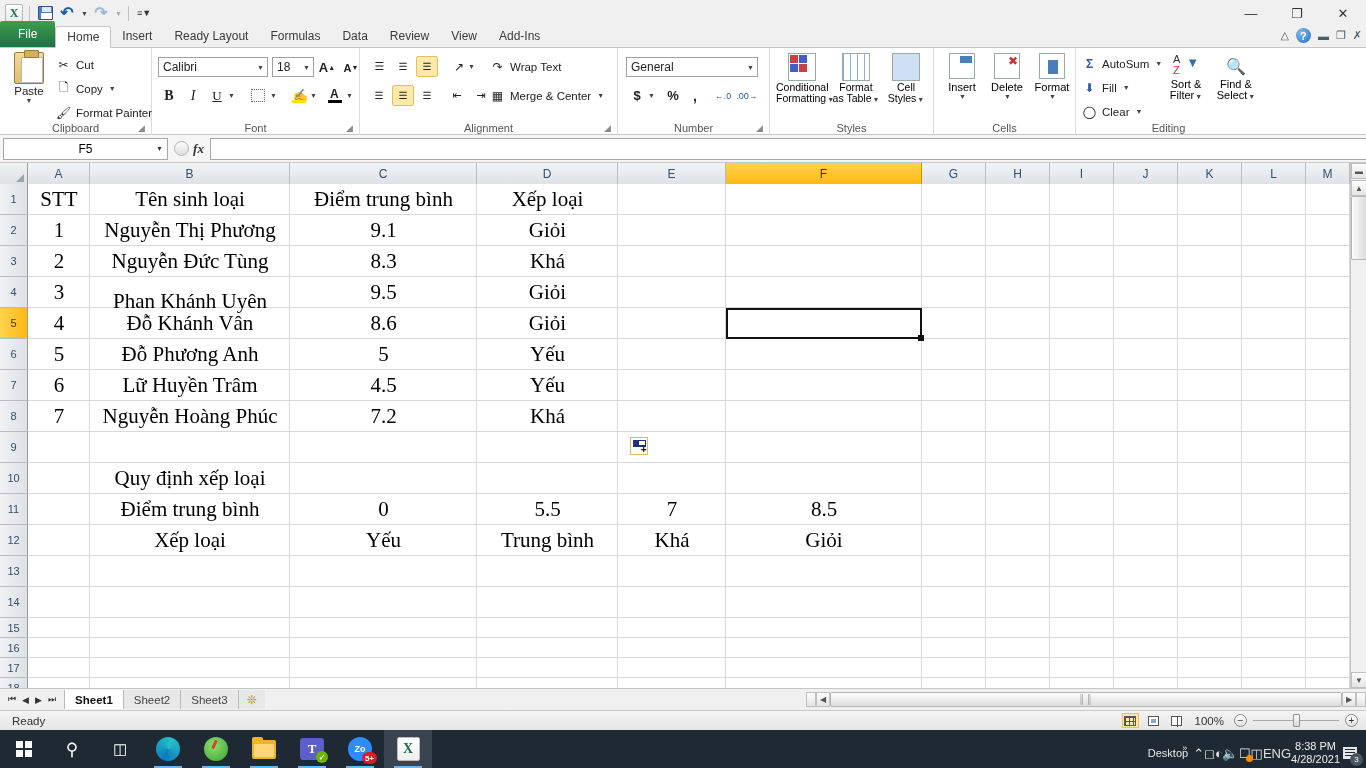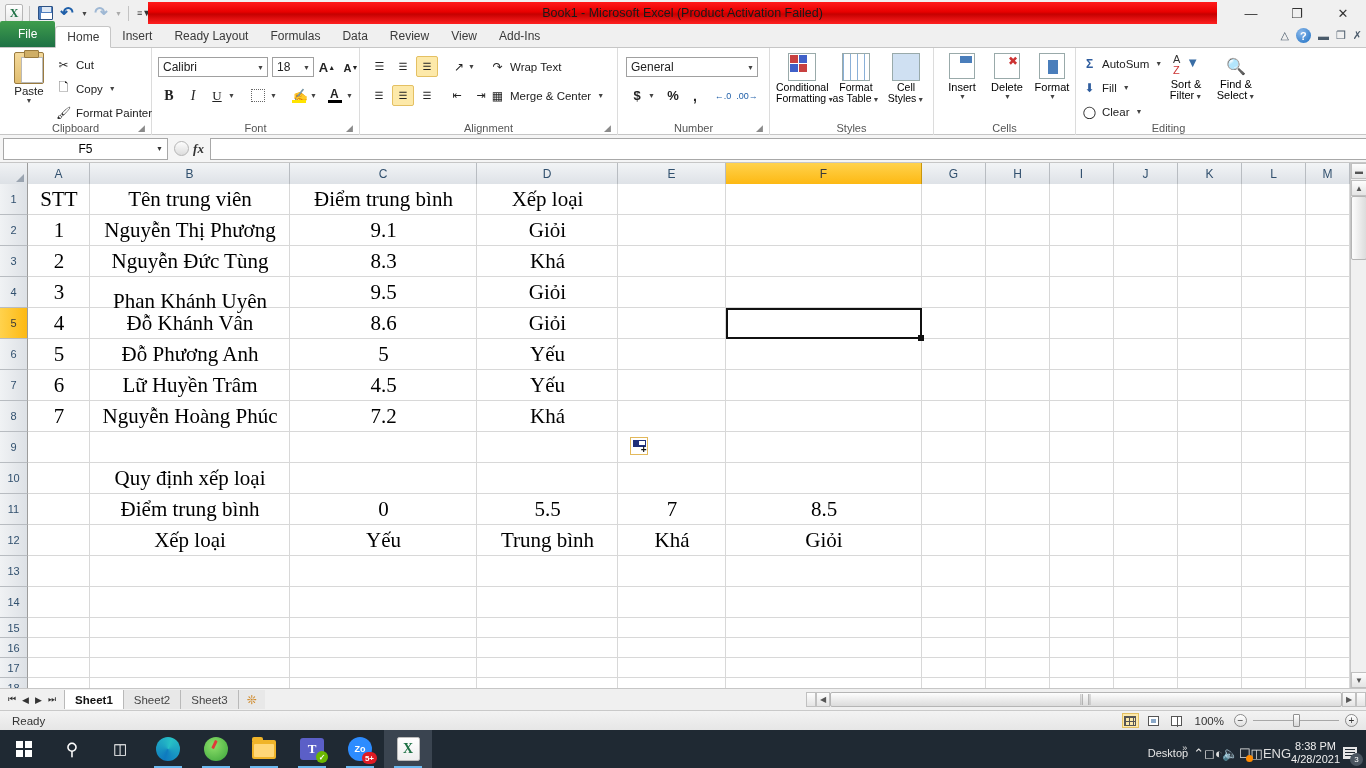--- a/index.html
+++ b/index.html
@@ -304,23 +304,20 @@
     <div class="qat-btn">
         <span class="redo-ic">↷</span>
       </div>
     <div class="qat-btn" style="width:10px">
         <span class="tiny-caret dim">▼</span>
       </div>
     <div class="sep-v"></div>
     <div class="qat-btn">
         <span style="font-size:9px;color:#333">≡▼</span>
       </div>
-  </div>
-  <div id="titlebar-red">
-    <span id="titlebar-text">Book1  -  Microsoft Excel (Product Activation Failed)</span>
   </div>
   <div id="win-btns">
     <div class="win-btn">—</div>
     <div class="win-btn">❐</div>
     <div class="win-btn">✕</div>
   </div>
 </div>
 
 <div id="tabbar">
   <div class="tab file">File</div>
@@ -871,21 +868,21 @@
       <div class="cell" style="left: 590px; top: 494px; width: 108px; height: 20px;"></div>
       <div class="cell" style="left: 698px; top: 494px; width: 196px; height: 20px;"></div>
       <div class="cell" style="left: 894px; top: 494px; width: 64px; height: 20px;"></div>
       <div class="cell" style="left: 958px; top: 494px; width: 64px; height: 20px;"></div>
       <div class="cell" style="left: 1022px; top: 494px; width: 64px; height: 20px;"></div>
       <div class="cell" style="left: 1086px; top: 494px; width: 64px; height: 20px;"></div>
       <div class="cell" style="left: 1150px; top: 494px; width: 64px; height: 20px;"></div>
       <div class="cell" style="left: 1214px; top: 494px; width: 64px; height: 20px;"></div>
       <div class="cell" style="left: 1278px; top: 494px; width: 44px; height: 20px;"></div>
       <div class="cell" style="left: 0px; top: 0px; width: 62px; height: 31px; border: none;">STT</div>
-      <div class="cell" style="left: 62px; top: 0px; width: 200px; height: 31px; border: none;">Tên trung viên</div>
+      <div class="cell" style="left: 62px; top: 0px; width: 200px; height: 31px; border: none;">Tên sinh loại</div>
       <div class="cell" style="left: 262px; top: 0px; width: 187px; height: 31px; border: none;">Điểm trung bình</div>
       <div class="cell" style="left: 449px; top: 0px; width: 141px; height: 31px; border: none;">Xếp loại</div>
       <div class="cell" style="left: 0px; top: 31px; width: 62px; height: 31px; border: none;">1</div>
       <div class="cell" style="left: 62px; top: 31px; width: 200px; height: 31px; border: none;">Nguyễn Thị Phương</div>
       <div class="cell" style="left: 262px; top: 31px; width: 187px; height: 31px; border: none;">9.1</div>
       <div class="cell" style="left: 449px; top: 31px; width: 141px; height: 31px; border: none;">Giỏi</div>
       <div class="cell" style="left: 0px; top: 62px; width: 62px; height: 31px; border: none;">2</div>
       <div class="cell" style="left: 62px; top: 62px; width: 200px; height: 31px; border: none;">Nguyễn Đức Tùng</div>
       <div class="cell" style="left: 262px; top: 62px; width: 187px; height: 31px; border: none;">8.3</div>
       <div class="cell" style="left: 449px; top: 62px; width: 141px; height: 31px; border: none;">Khá</div>

